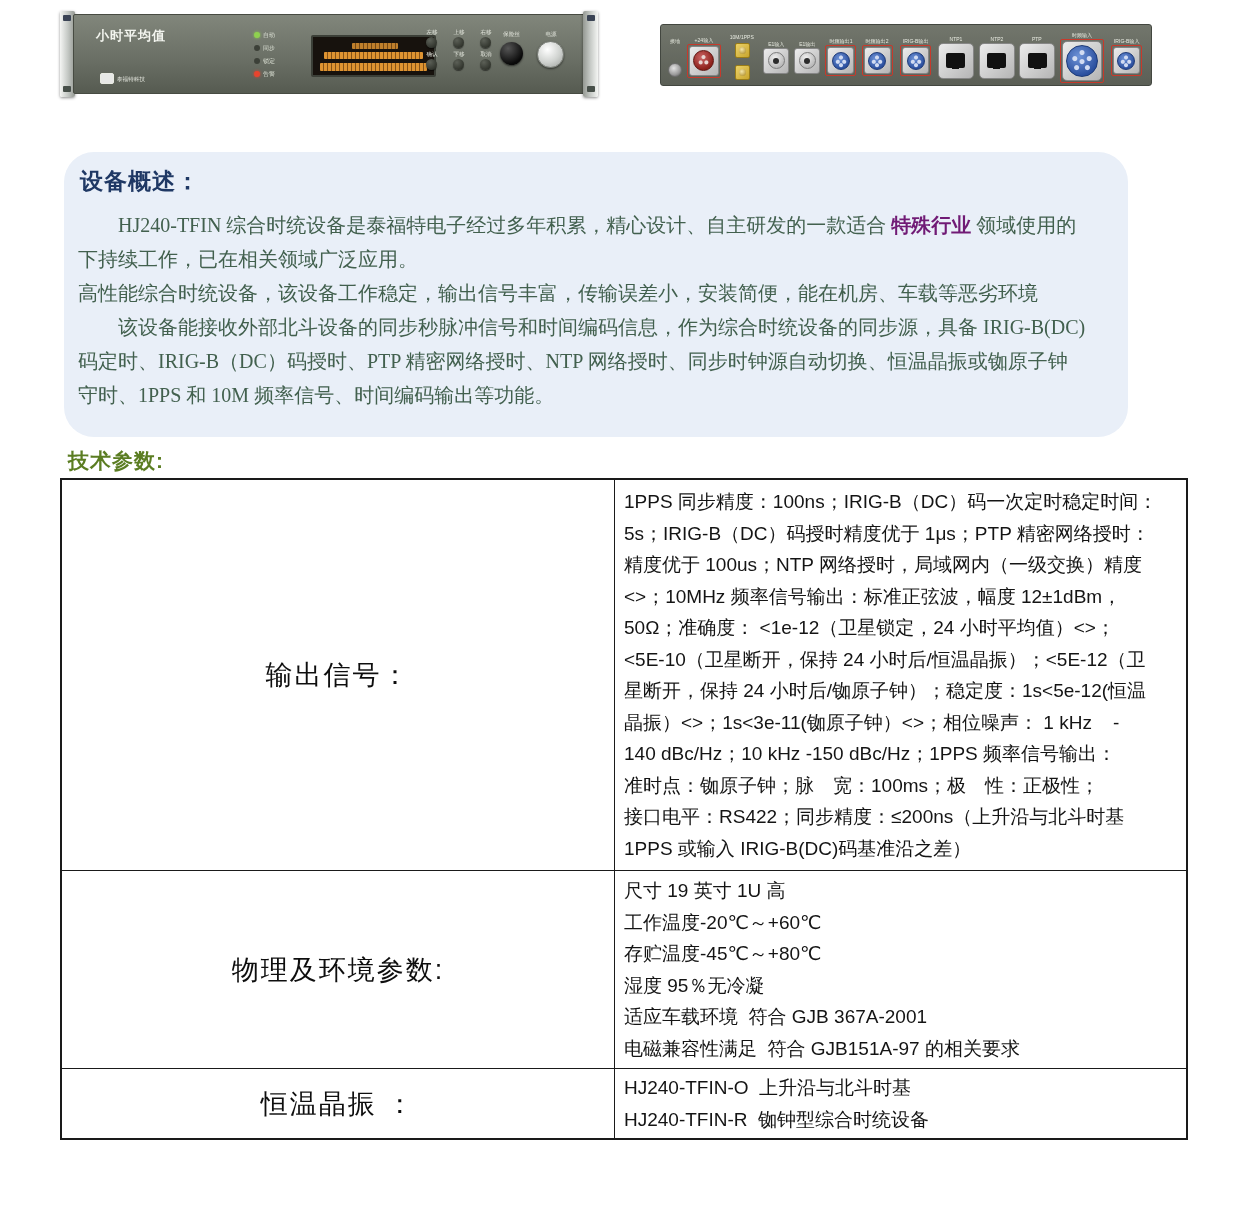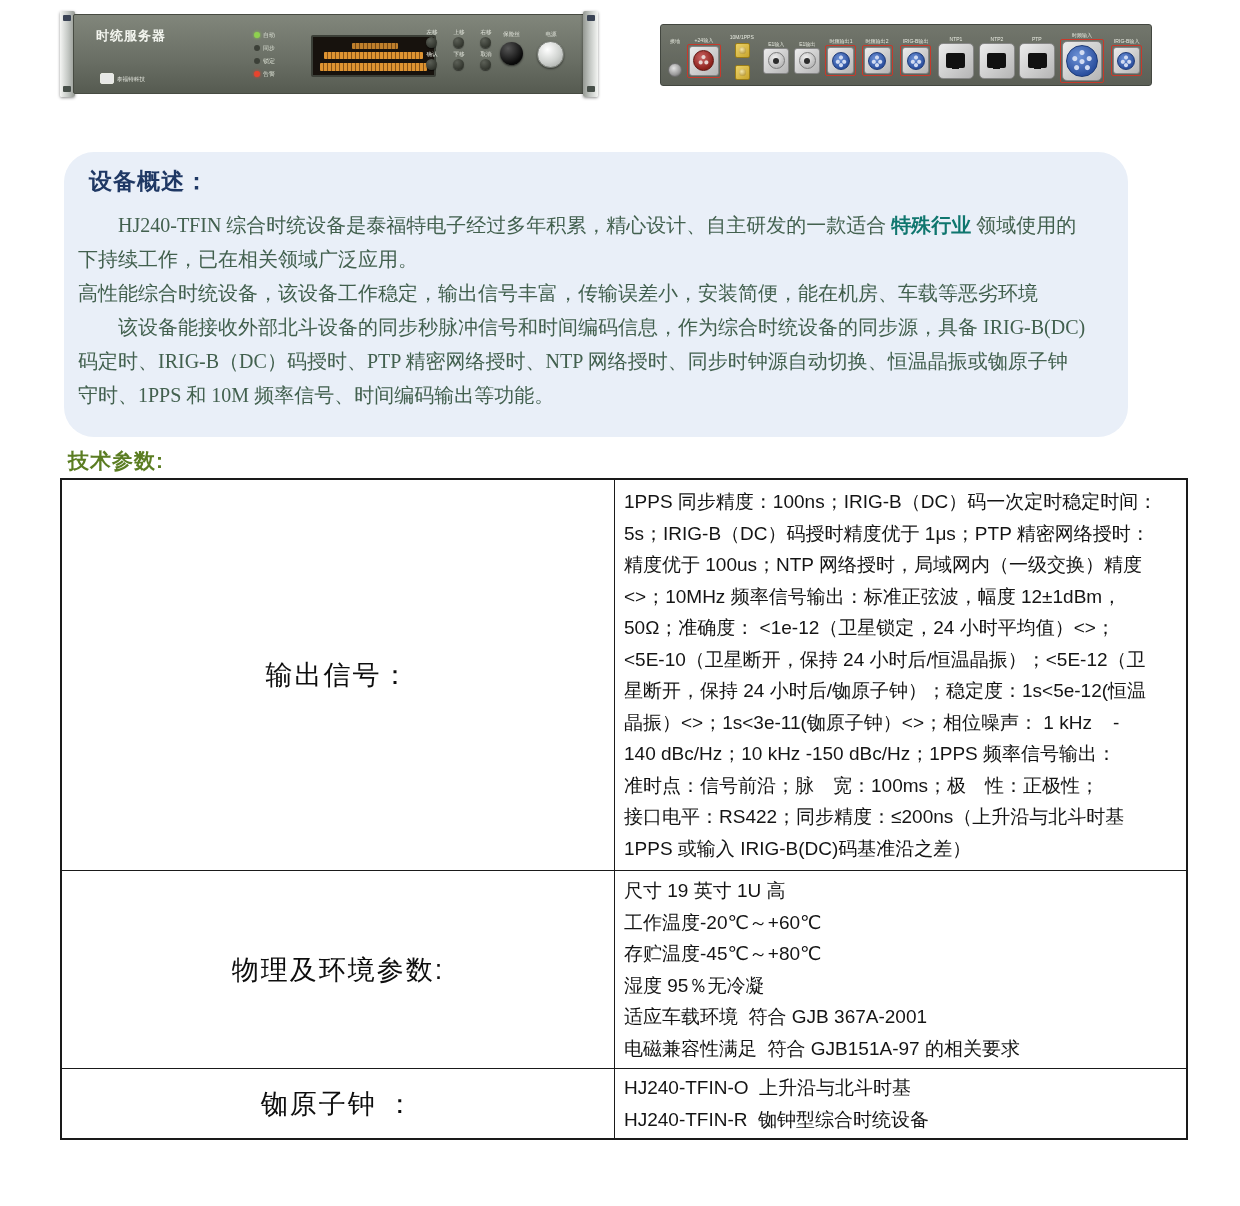--- a/index.html
+++ b/index.html
@@ -79,26 +79,26 @@
                 radial-gradient(circle at 74% 42%,#d2dcf2 0 2px,transparent 3px),
                 radial-gradient(circle at 32% 72%,#d2dcf2 0 2px,transparent 3px),
                 radial-gradient(circle at 68% 72%,#d2dcf2 0 2px,transparent 3px),
                 radial-gradient(circle at 50% 52%,#d2dcf2 0 2px,transparent 3px),
                 radial-gradient(circle at 40% 35%,#6f94d8,#2b4f9e 72%);}
   .rj{width:19px;height:15px;background:#111;border-radius:2px;position:relative;}
   .rj:after{content:"";position:absolute;left:6px;bottom:-1px;width:7px;height:4px;background:#111;}
 
   
   #overview{position:absolute;left:64px;top:152px;width:1064px;height:285px;background:#e9eff8;border-radius:30px;}
-  #overview h2{position:absolute;left:25px;top:14px;margin:0;font-size:23px;color:#1f3864;font-weight:bold;letter-spacing:1px;}
+  #overview h2{position:absolute;left:16px;top:14px;margin:0;font-size:23px;color:#1f3864;font-weight:bold;letter-spacing:1px;}
   .ov-text{position:absolute;left:14px;top:56px;width:1050px;font-family:"Liberation Serif","DejaVu Serif",serif;
            font-size:20px;line-height:34px;color:#42604e;}
   .ov-text .line{white-space:pre;overflow:hidden;}
   .line.indent{padding-left:40px;}
-  .hl{color:#0f766e;font-weight:bold;text-align:center;}
+  .hl{color:#701a75;font-weight:bold;text-align:center;}
   .p2 > .line:first-child{padding-left:40px;}
 
   
   #tech-heading{position:absolute;left:68px;top:447px;font-size:21px;font-weight:bold;color:#5b7d22;letter-spacing:1px;}
   #ptable{position:absolute;left:60px;top:478px;width:1128px;border:2px solid #1a1a1a;box-sizing:border-box;}
   .trow{display:grid;grid-template-columns:553px 1fr;border-top:1.5px solid #1a1a1a;}
   .trow:first-child{border-top:none;}
   .tleft{display:flex;align-items:center;justify-content:center;border-right:1.5px solid #1a1a1a;}
   .tlabel{font-size:27px;font-weight:normal;color:#0e0e0e;letter-spacing:2px;}
   .tright{padding:6px 8px 6px 9px;}
@@ -107,21 +107,21 @@
   .cline{font-size:19px;line-height:31.5px;color:#141414;white-space:pre;overflow:hidden;}
 </style>
 </head>
 <body>
 
 <div id="page">
 
   <div class="device-front">
     <div class="ear left"></div>
     <div class="fpanel">
-      <div class="f-title">时统服务器</div>
+      <div class="f-title">小时平均值</div>
       <div class="f-logo">
         <span class="mark"></span>
         <span class="ltxt">泰福特科技</span>
       </div>
       <div class="f-leds">
         <div class="led">
             <span class="dot green"></span>
             <span class="lbl">自动</span>
           </div>
         <div class="led">
@@ -298,41 +298,41 @@
       <div class="tright">
           <div class="cline">1PPS 同步精度：100ns；IRIG-B（DC）码一次定时稳定时间：</div>
           <div class="cline">5s；IRIG-B（DC）码授时精度优于 1μs；PTP 精密网络授时：</div>
           <div class="cline">精度优于 100us；NTP 网络授时，局域网内（一级交换）精度</div>
           <div class="cline">&lt;&gt;；10MHz 频率信号输出：标准正弦波，幅度 12±1dBm，</div>
           <div class="cline">50Ω；准确度： &lt;1e-12（卫星锁定，24 小时平均值）&lt;&gt;；</div>
           <div class="cline">&lt;5E-10（卫星断开，保持 24 小时后/恒温晶振）；&lt;5E-12（卫</div>
           <div class="cline">星断开，保持 24 小时后/铷原子钟）；稳定度：1s&lt;5e-12(恒温</div>
           <div class="cline">晶振）&lt;&gt;；1s&lt;3e-11(铷原子钟）&lt;&gt;；相位噪声： 1 kHz    -</div>
           <div class="cline">140 dBc/Hz；10 kHz -150 dBc/Hz；1PPS 频率信号输出：</div>
-          <div class="cline">准时点：信号前沿；脉　宽：100ms；极　性：正极性；</div>
+          <div class="cline">准时点：铷原子钟；脉　宽：100ms；极　性：正极性；</div>
           <div class="cline">接口电平：RS422；同步精度：≤200ns（上升沿与北斗时基</div>
           <div class="cline">1PPS 或输入 IRIG-B(DC)码基准沿之差）</div>
         </div>
     </div>
     <div class="trow r2">
       <div class="tleft">
           <span class="tlabel">物理及环境参数:</span>
         </div>
       <div class="tright">
           <div class="cline">尺寸 19 英寸 1U 高</div>
           <div class="cline">工作温度-20℃～+60℃</div>
           <div class="cline">存贮温度-45℃～+80℃</div>
           <div class="cline">湿度 95％无冷凝</div>
           <div class="cline">适应车载环境  符合 GJB 367A-2001</div>
           <div class="cline">电磁兼容性满足  符合 GJB151A-97 的相关要求</div>
         </div>
     </div>
     <div class="trow r3">
       <div class="tleft">
-          <span class="tlabel">铷原子钟 ：</span>
+          <span class="tlabel">恒温晶振 ：</span>
         </div>
       <div class="tright">
           <div class="cline">HJ240-TFIN-O  上升沿与北斗时基</div>
           <div class="cline">HJ240-TFIN-R  铷钟型综合时统设备</div>
         </div>
     </div>
   </div>
 
 </div>
 

